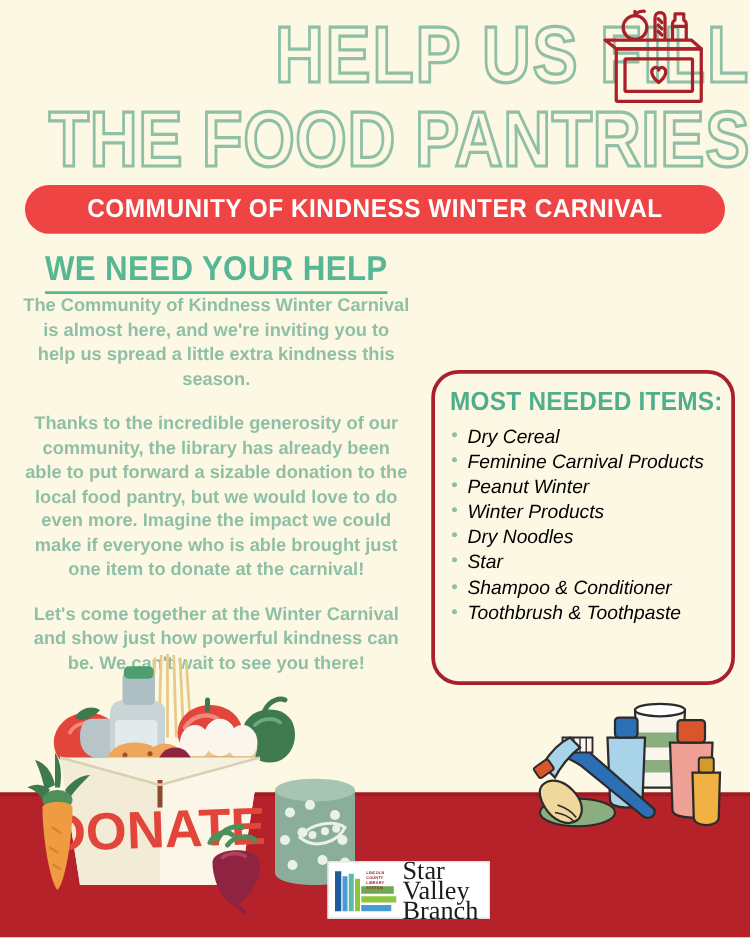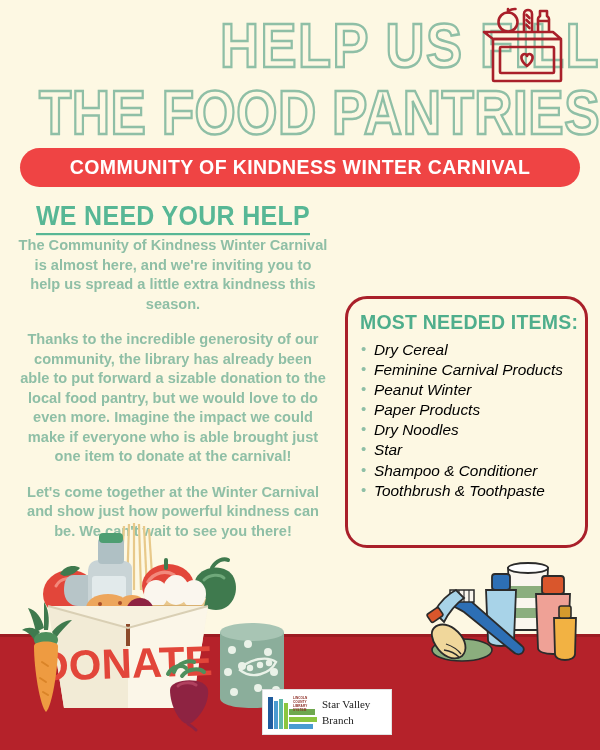--- a/index.html
+++ b/index.html
@@ -111,21 +111,21 @@
     padding:3px 4px;
   }
   .logo-mark{width:52px;height:38px;flex:0 0 52px;position:relative;}
   .logo-mini{
     position:absolute;left:26px;top:4px;width:26px;
     font-size:3.1px;line-height:3.9px;color:#8C2A22;font-weight:700;
     letter-spacing:0.1px;text-align:left;
   }
   .logo-name{
     font-family:"Liberation Serif", serif;
-    font-size:11px;line-height:16px;color:#1B1B1B;
+    font-size:21px;line-height:16px;color:#1B1B1B;
     margin-left:3px;
   }
 </style>
 </head>
 <body>
 
 <div class="poster">
 
   <div class="red-band"></div>
 
@@ -170,21 +170,21 @@
     <p class="body-para">Thanks to the incredible generosity of our community, the library has already been able to put forward a sizable donation to the local food pantry, but we would love to do even more. Imagine the impact we could make if everyone who is able brought just one item to donate at the carnival!</p>
     <p class="body-para">Let's come together at the Winter Carnival and show just how powerful kindness can be. We can't wait to see you there!</p>
   </div>
 
   <div class="items-card">
     <div class="items-title">MOST NEEDED  ITEMS:</div>
     <ul class="items-list">
       <li>Dry Cereal</li>
       <li>Feminine Carnival Products</li>
       <li>Peanut Winter</li>
-      <li>Paper Products</li>
+      <li>Winter Products</li>
       <li>Dry Noodles</li>
       <li>Star</li>
       <li>Shampoo &amp; Conditioner</li>
       <li>Toothbrush &amp; Toothpaste</li>
     </ul>
   </div>
 
   <div class="illus-left">
     <svg viewBox="0 0 310 230" width="310" height="230">
 

